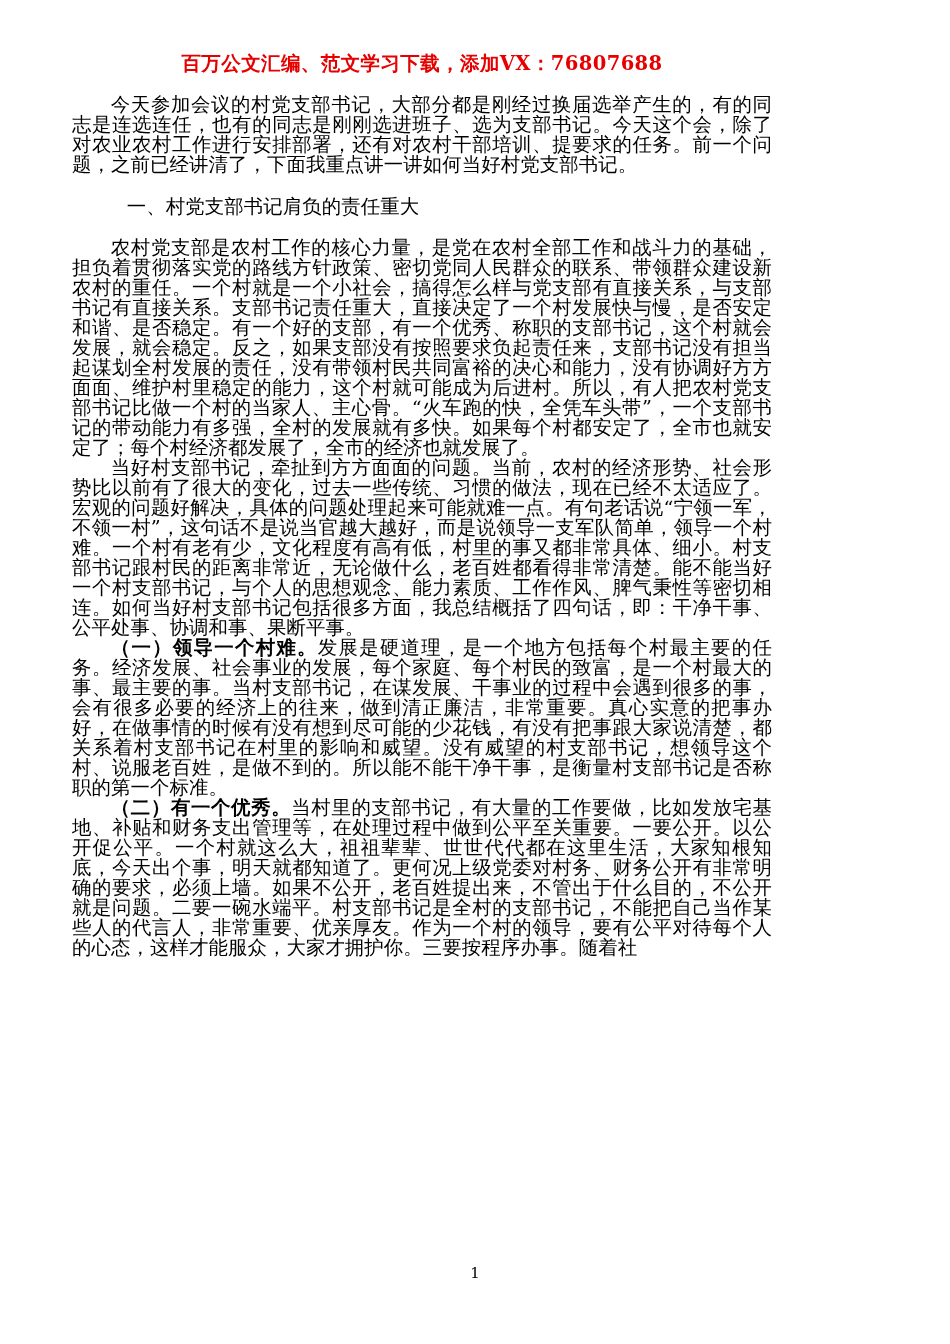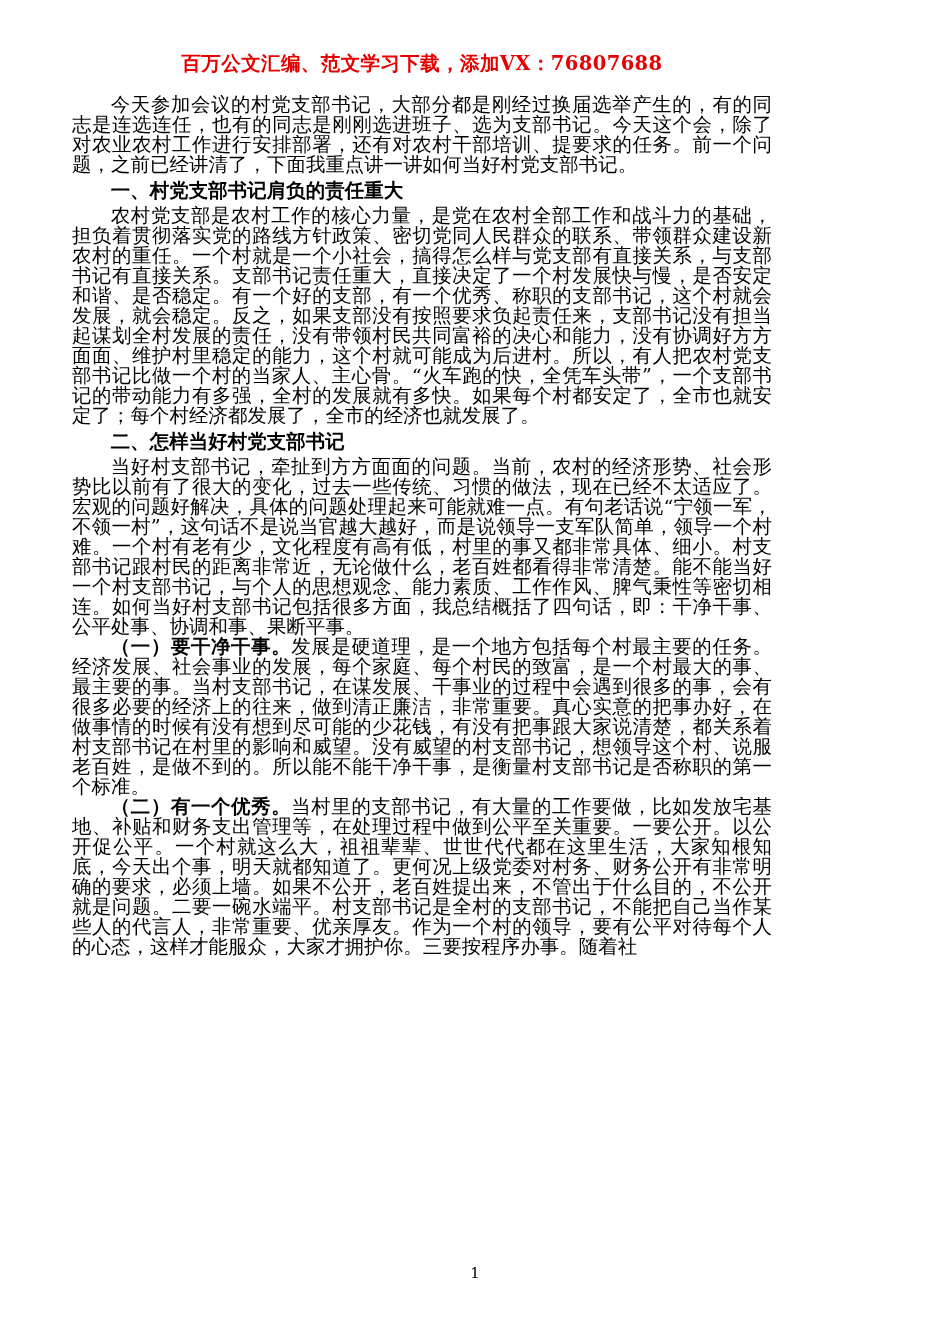--- a/index.html
+++ b/index.html
@@ -36,23 +36,23 @@
     line-height: 20px;
     text-align: justify;
     text-justify: inter-ideograph;
     margin: 0;
     text-indent: 2em;
     letter-spacing: 0.1px;
   }
   .heading {
     font-size: 19.4px;
     line-height: 31.2px;
-    font-weight: bold;
+    font-weight: normal;
     text-indent: 2em;
-    margin: 0;
+    margin: 16px;
     letter-spacing: 0.1px;
   }
   .para .lead {
     font-weight: bold;
   }
   .page-number {
     position: absolute;
     bottom: 62px;
     left: 0;
     width: 950px;
@@ -68,26 +68,25 @@
 <div class="page">
 
   <div class="banner">百万公文汇编、范文学习下载，添加VX：76807688</div>
 
   <p class="para">今天参加会议的村党支部书记，大部分都是刚经过换届选举产生的，有的同志是连选连任，也有的同志是刚刚选进班子、选为支部书记。今天这个会，除了对农业农村工作进行安排部署，还有对农村干部培训、提要求的任务。前一个问题，之前已经讲清了，下面我重点讲一讲如何当好村党支部书记。</p>
 
   <p class="heading">一、村党支部书记肩负的责任重大</p>
 
   <p class="para">农村党支部是农村工作的核心力量，是党在农村全部工作和战斗力的基础，担负着贯彻落实党的路线方针政策、密切党同人民群众的联系、带领群众建设新农村的重任。一个村就是一个小社会，搞得怎么样与党支部有直接关系，与支部书记有直接关系。支部书记责任重大，直接决定了一个村发展快与慢，是否安定和谐、是否稳定。有一个好的支部，有一个优秀、称职的支部书记，这个村就会发展，就会稳定。反之，如果支部没有按照要求负起责任来，支部书记没有担当起谋划全村发展的责任，没有带领村民共同富裕的决心和能力，没有协调好方方面面、维护村里稳定的能力，这个村就可能成为后进村。所以，有人把农村党支部书记比做一个村的当家人、主心骨。“火车跑的快，全凭车头带”，一个支部书记的带动能力有多强，全村的发展就有多快。如果每个村都安定了，全市也就安定了；每个村经济都发展了，全市的经济也就发展了。</p>
 
-  <p class="heading">二、怎样当好村党支部书记</p>
 
   <p class="para">当好村支部书记，牵扯到方方面面的问题。当前，农村的经济形势、社会形势比以前有了很大的变化，过去一些传统、习惯的做法，现在已经不太适应了。宏观的问题好解决，具体的问题处理起来可能就难一点。有句老话说“宁领一军，不领一村”，这句话不是说当官越大越好，而是说领导一支军队简单，领导一个村难。一个村有老有少，文化程度有高有低，村里的事又都非常具体、细小。村支部书记跟村民的距离非常近，无论做什么，老百姓都看得非常清楚。能不能当好一个村支部书记，与个人的思想观念、能力素质、工作作风、脾气秉性等密切相连。如何当好村支部书记包括很多方面，我总结概括了四句话，即：干净干事、公平处事、协调和事、果断平事。</p>
 
   <p class="para">
-    <span class="lead">（一）要干净干事。</span><span>发展是硬道理，是一个地方包括每个村最主要的任务。经济发展、社会事业的发展，每个家庭、每个村民的致富，是一个村最大的事、最主要的事。当村支部书记，在谋发展、干事业的过程中会遇到很多的事，会有很多必要的经济上的往来，做到清正廉洁，非常重要。真心实意的把事办好，在做事情的时候有没有想到尽可能的少花钱，有没有把事跟大家说清楚，都关系着村支部书记在村里的影响和威望。没有威望的村支部书记，想领导这个村、说服老百姓，是做不到的。所以能不能干净干事，是衡量村支部书记是否称职的第一个标准。</span>
+    <span class="lead">（一）领导一个村难。</span><span>发展是硬道理，是一个地方包括每个村最主要的任务。经济发展、社会事业的发展，每个家庭、每个村民的致富，是一个村最大的事、最主要的事。当村支部书记，在谋发展、干事业的过程中会遇到很多的事，会有很多必要的经济上的往来，做到清正廉洁，非常重要。真心实意的把事办好，在做事情的时候有没有想到尽可能的少花钱，有没有把事跟大家说清楚，都关系着村支部书记在村里的影响和威望。没有威望的村支部书记，想领导这个村、说服老百姓，是做不到的。所以能不能干净干事，是衡量村支部书记是否称职的第一个标准。</span>
   </p>
 
   <p class="para">
     <span class="lead">（二）有一个优秀。</span><span>当村里的支部书记，有大量的工作要做，比如发放宅基地、补贴和财务支出管理等，在处理过程中做到公平至关重要。一要公开。以公开促公平。一个村就这么大，祖祖辈辈、世世代代都在这里生活，大家知根知底，今天出个事，明天就都知道了。更何况上级党委对村务、财务公开有非常明确的要求，必须上墙。如果不公开，老百姓提出来，不管出于什么目的，不公开就是问题。二要一碗水端平。村支部书记是全村的支部书记，不能把自己当作某些人的代言人，非常重要、优亲厚友。作为一个村的领导，要有公平对待每个人的心态，这样才能服众，大家才拥护你。三要按程序办事。随着社</span>
   </p>
 
   <div class="page-number">1</div>
 </div>
 
 </body></html>

